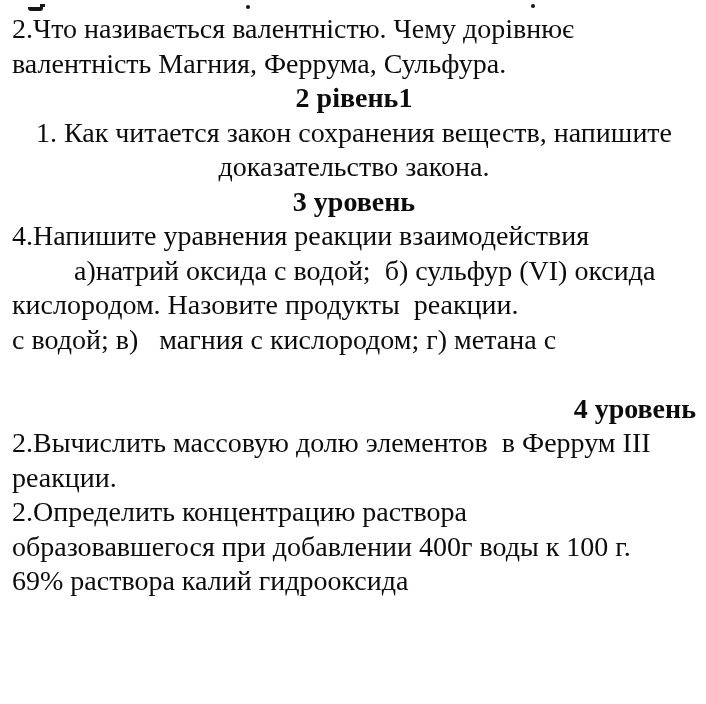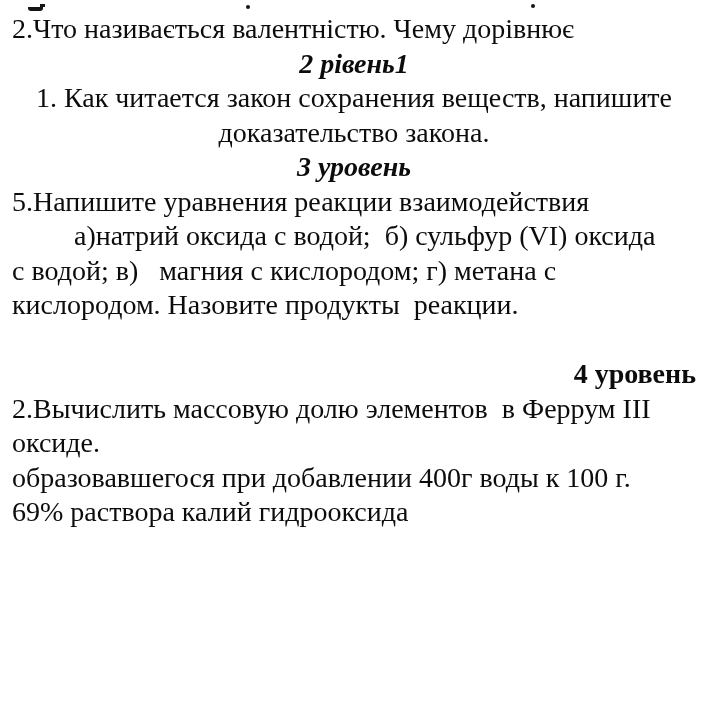--- a/index.html
+++ b/index.html
@@ -36,44 +36,46 @@
   .frag.f3 { left: 234px; top: 1px; width: 4px; height: 4px; border-radius: 50%; }
   .frag.f4 { left: 519px; top: 0;   width: 4px; height: 4px; border-radius: 50%; }
   .line {
     height: 34.5px;
     line-height: 34.5px;
     font-size: 28px;
     white-space: pre;
     text-align: left;
   }
   .line.center { text-align: center; }
-  .line.heading { font-weight: bold; font-style: italic; }
+  .line.heading { font-weight: bold; }
   .line.heading-left { font-weight: bold; padding-left: 10px; text-align: right; }
   .line.indented { padding-left: 62px; }
 </style>
 </head>
 <body>
 
 <div class="doc">
   <div class="clipped-line">
     <span class="frag f1"></span>
     <span class="frag f2"></span>
     <span class="frag f3"></span>
     <span class="frag f4"></span>
   </div>
   <div id="doc-body">
       <div class="line">2.Что називається валентністю. Чему дорівнює</div>
+      <div class="line">валентність Магния, Феррума, Сульфура.</div>
       <div class="line center heading">2 рівень1</div>
       <div class="line center">1. Как читается закон сохранения веществ, напишите</div>
       <div class="line center">доказательство закона.</div>
       <div class="line center heading">3 уровень</div>
-      <div class="line">5.Напишите уравнения реакции взаимодействия</div>
+      <div class="line">4.Напишите уравнения реакции взаимодействия</div>
       <div class="line indented">а)натрий оксида с водой;  б) сульфур (VI) оксида</div>
+      <div class="line">кислородом. Назовите продукты  реакции.</div>
       <div class="line">с водой; в)   магния с кислородом; г) метана с</div>
-      <div class="line">кислородом. Назовите продукты  реакции.</div>
       <div class="line"></div>
       <div class="line heading-left">4 уровень</div>
       <div class="line">2.Вычислить массовую долю элементов  в Феррум III</div>
-      <div class="line">оксиде.</div>
+      <div class="line">реакции.</div>
+      <div class="line">2.Определить концентрацию раствора</div>
       <div class="line">образовавшегося при добавлении 400г воды к 100 г.</div>
       <div class="line">69% раствора калий гидрооксида</div>
     </div>
 </div>
 
 </body></html>

